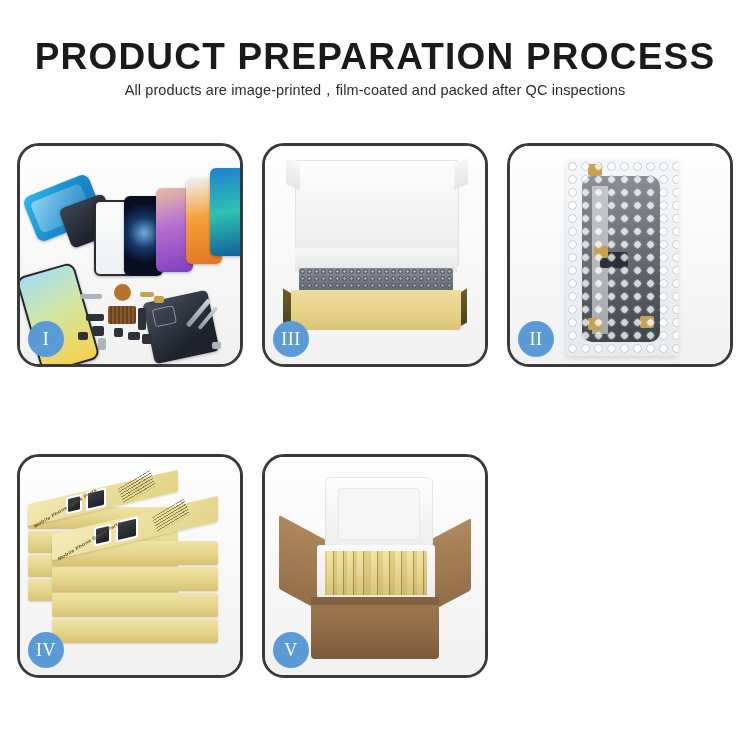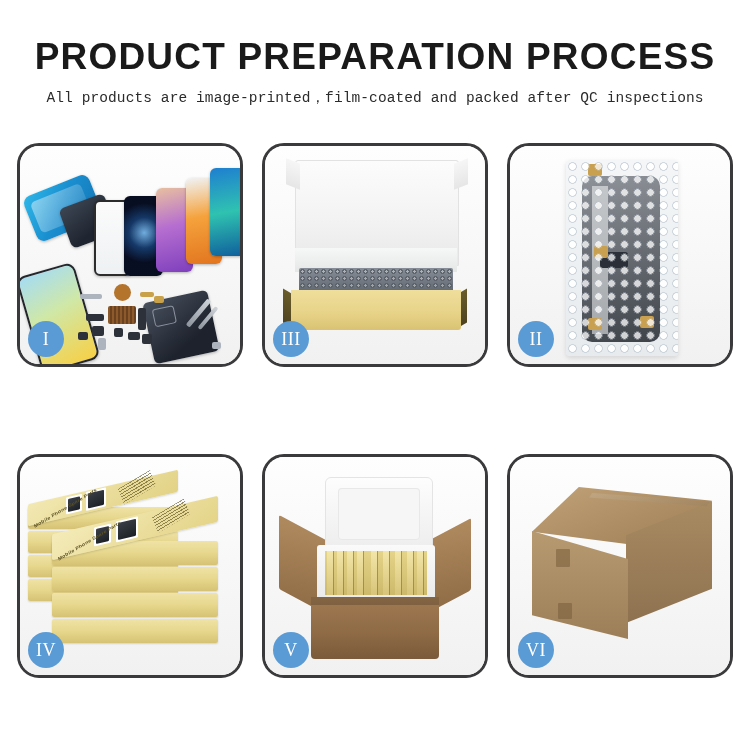--- a/index.html
+++ b/index.html
@@ -33,22 +33,22 @@
   .title {
     font-family: "Liberation Sans", sans-serif;
     font-size: 37px;
     font-weight: 700;
     letter-spacing: 1.2px;
     color: #1a1a1a;
     line-height: 1.05;
     white-space: nowrap;
   }
   .subtitle {
-    margin-top: 11px;
-    font-family: Liberation Mono, monospace;
+    margin-top: 4px;
+    font-family: Liberation Sans, sans-serif;
     font-size: 14.5px;
     font-weight: 400;
     color: #2b2b2b;
     letter-spacing: 0.1px;
     white-space: nowrap;
   }
 
   
   .grid {
     position: absolute;
@@ -552,28 +552,15 @@
             <span style="left:58px;"></span>
           <span style="left:70px;"></span>
             <span style="left:82px;"></span>
             <span style="left:92px;"></span>
         </div>
         <div class="c5-body"></div>
         <div class="badge">V</div>
       </div>
     </div>
 
-    <div class="panel">
-      <div class="panel-stage">
-        <div class="c6">
-          <div class="c6-top"></div>
-          <div class="c6-side"></div>
-          <div class="c6-front"></div>
-          <div class="c6-seam"></div>
-          <div class="c6-tape" style="left:24px;top:62px;width:14px;height:18px;"></div>
-          <div class="c6-tape" style="left:26px;top:116px;width:14px;height:16px;"></div>
-        </div>
-        <div class="badge">VI</div>
-      </div>
-    </div>
 
   </div>
 </div>
 
 </body></html>

